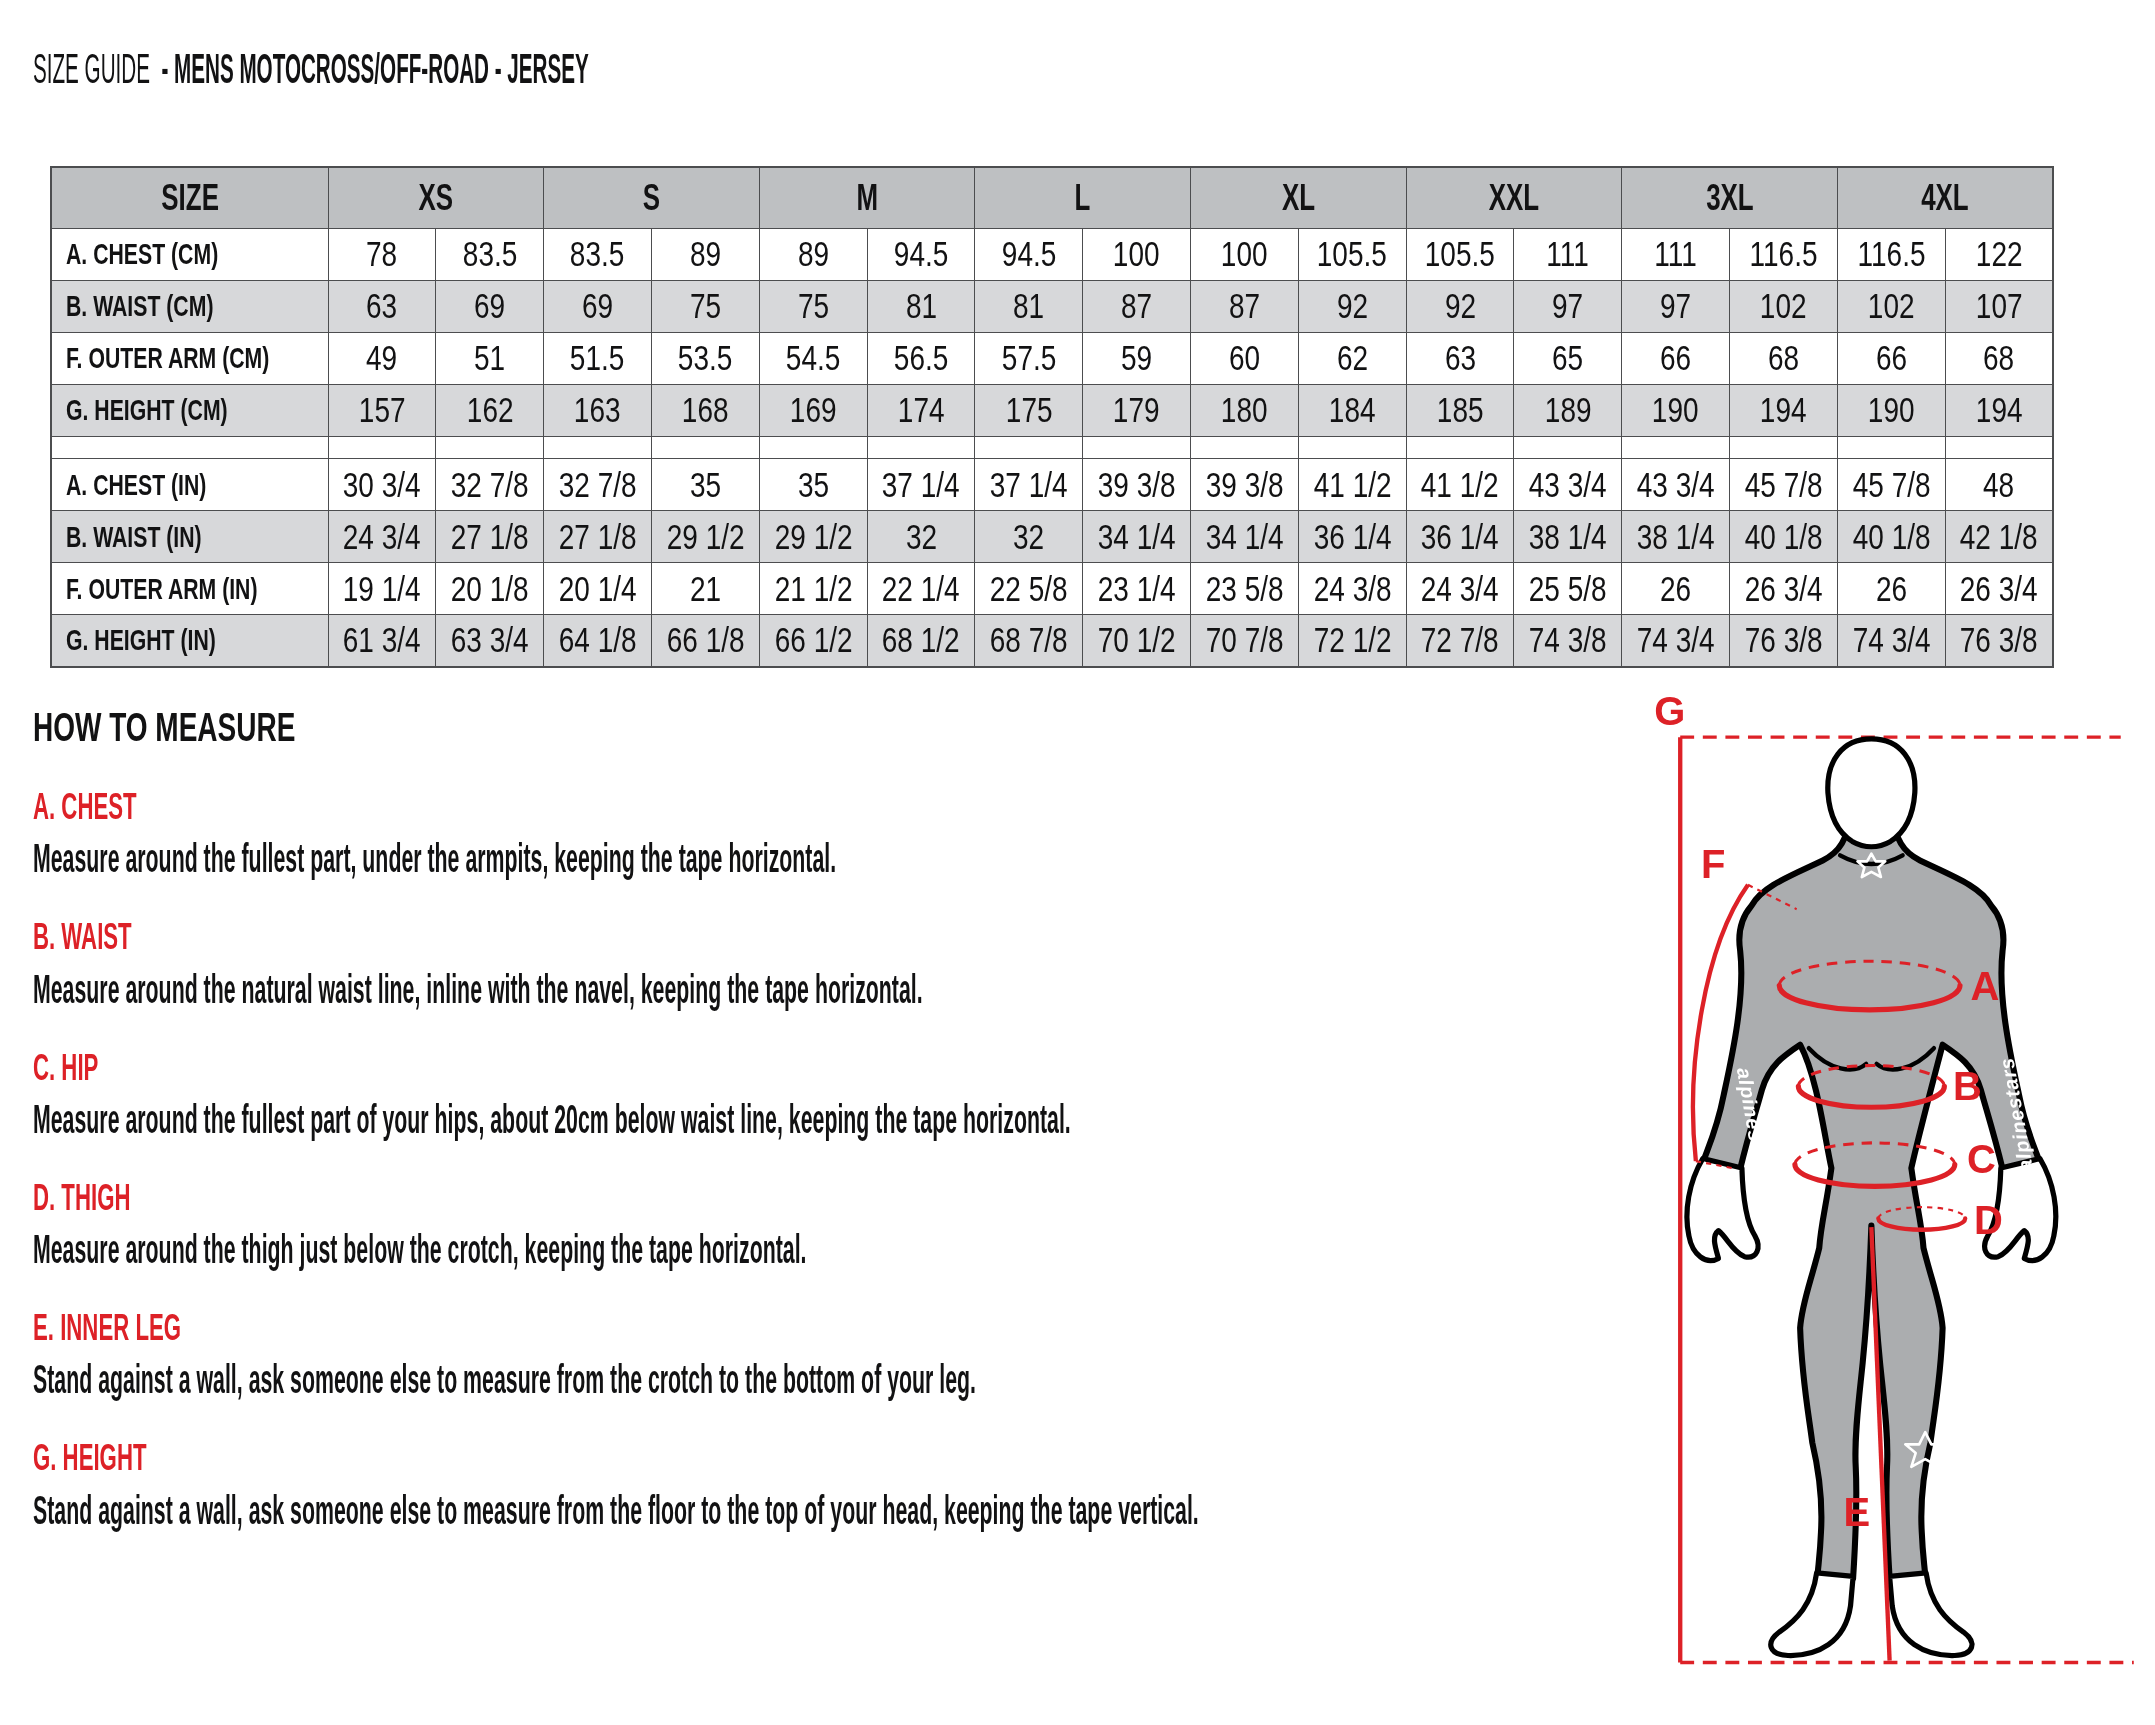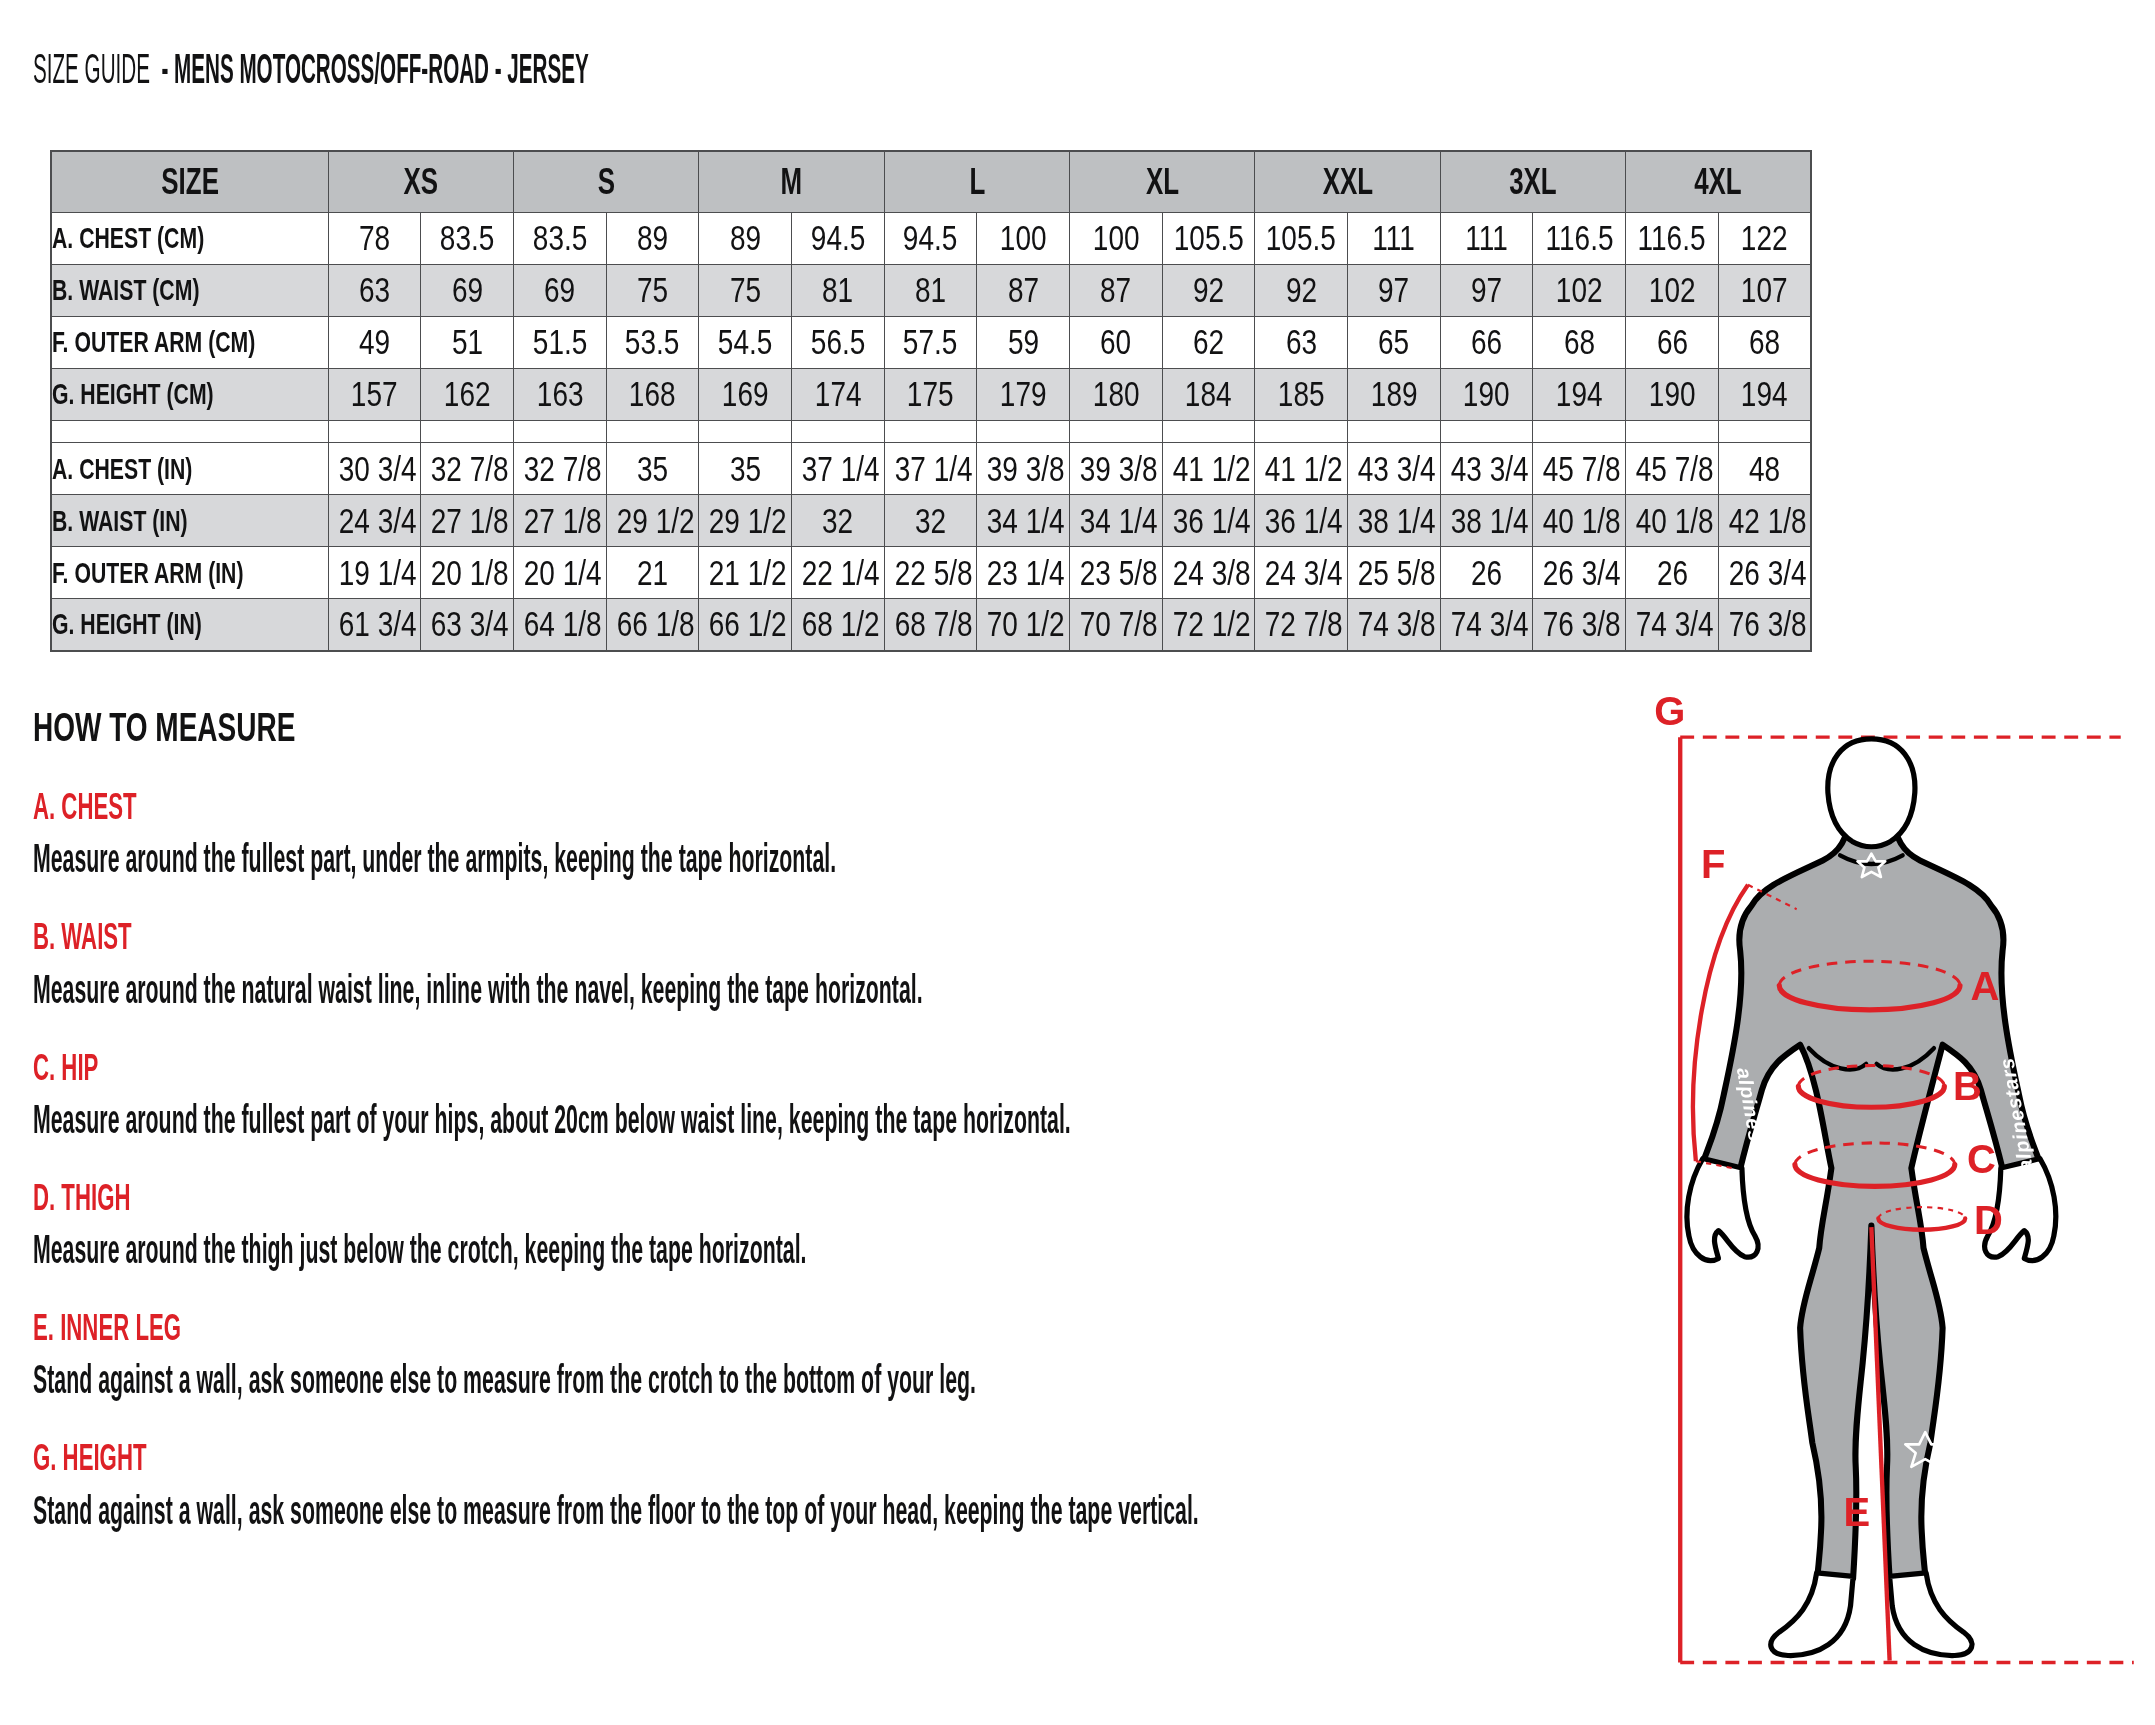--- a/index.html
+++ b/index.html
@@ -15,29 +15,29 @@
   .sqc{display:inline-block;white-space:nowrap;transform-origin:50% 50%}
 
   
   #title{position:absolute;left:33px;top:45px;font-size:43px;line-height:1.1}
   #title .line{transform:scaleX(.48)}
   #title .t1{font-weight:400}
   #title .t2{font-weight:700}
 
   
   table.size-table{
-    position:absolute;left:50px;top:150px;width:1762px;
+    position:absolute;left:50px;top:166px;width:2004px;
     border-collapse:collapse;table-layout:fixed;border:2.6px solid var(--border);
   }
   .size-table th,.size-table td{border:1.7px solid var(--border);padding:0;overflow:hidden}
   .size-table thead th{background:var(--hdr);height:61px;font-size:37px;font-weight:700;text-align:center}
   .size-table thead th .sqc{transform:scaleX(.7)}
   .size-table td{height:52px;font-size:35px;text-align:center;background:#fff}
   .size-table td .sqc{transform:scaleX(.8)}
-  .size-table td.lbl{text-align:left;font-size:29.5px;font-weight:700}
+  .size-table td.lbl{text-align:left;padding-left:14px;font-size:29.5px;font-weight:700}
   .size-table td.lbl .sq{transform:scaleX(.72)}
   .size-table tr.shaded td{background:var(--rowg)}
   .size-table tr.sprow td{height:22.6px;background:#fff}
 
   
   .howto{position:absolute;left:33px;top:706px;width:1573px}
   .howto h2{font-size:40px;font-weight:700;margin:0 0 40px 0;line-height:1.05}
   .howto h2 .sq{transform:scaleX(.7)}
   .msection h3{font-size:37px;font-weight:700;color:var(--red);margin:0 0 10.4px 0;line-height:1.05}
   .msection h3 .sq{transform:scaleX(.6)}

